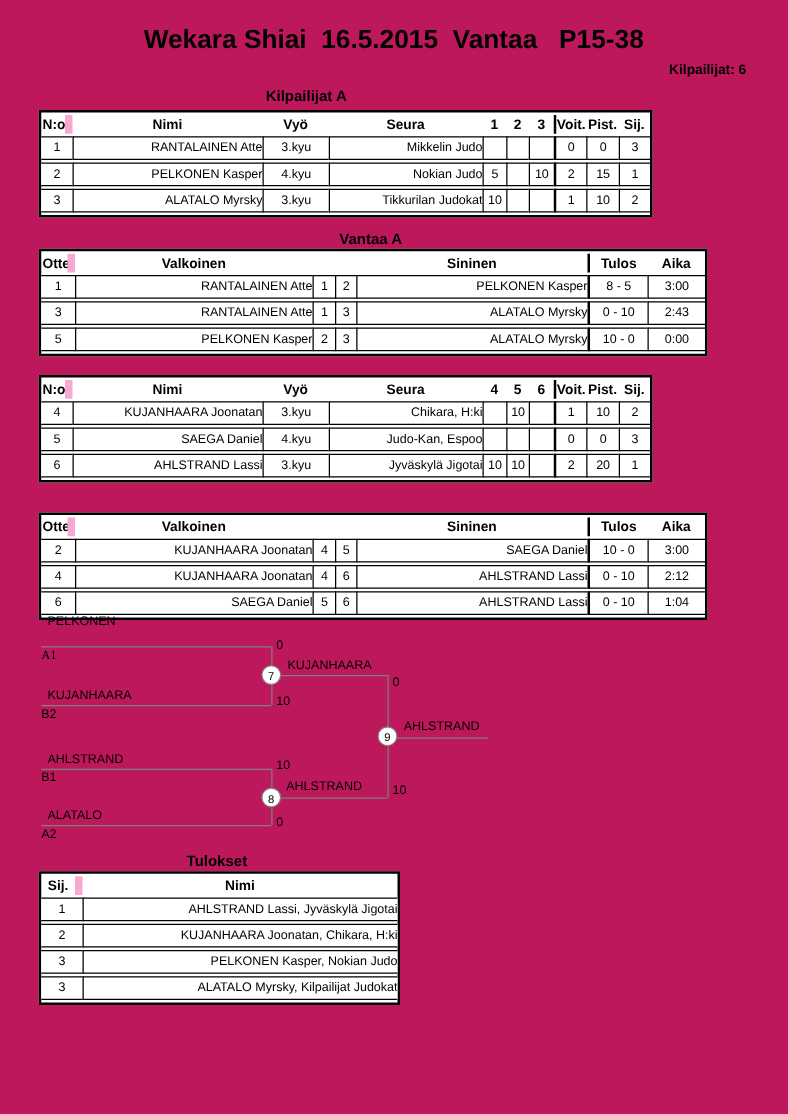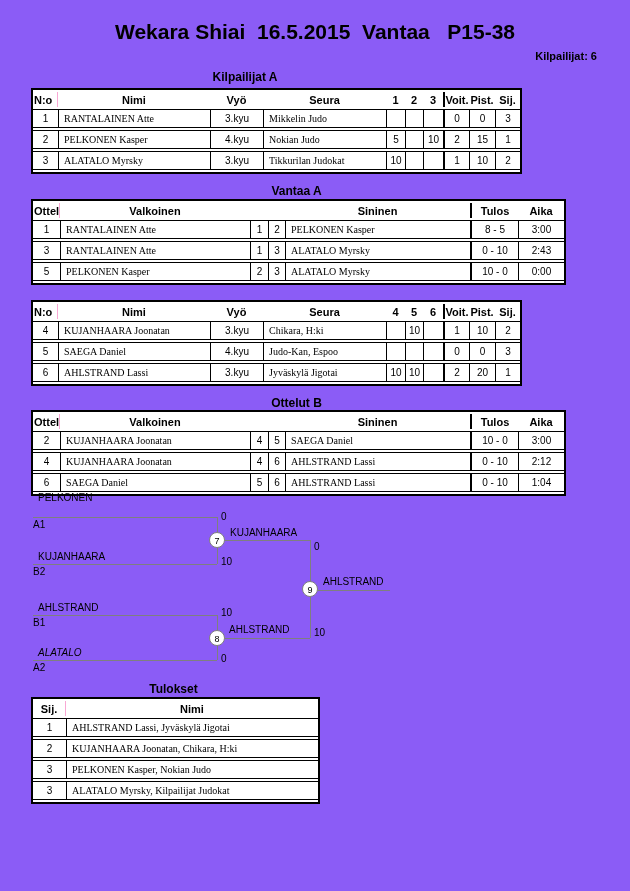--- a/index.html
+++ b/index.html
@@ -1,17 +1,17 @@
 <!DOCTYPE html>
 <html><head>
 <meta charset="utf-8">
 <style>
   html,body{margin:0;padding:0;background:#fff;}
   #page{
-    position:relative;width:630px;height:891px;background:#8b5cf6;
+    position:relative;width:630px;height:891px;background:#be185d;
     font-family:"Liberation Sans",sans-serif;color:#000;overflow:hidden;
   }
   .abs{position:absolute;}
   #title{top:20px;left:0;width:630px;text-align:center;font-weight:bold;font-size:21px;white-space:pre;}
   #comp-count{top:50px;right:33px;font-weight:bold;font-size:11px;}
   .section-heading{font-weight:bold;font-size:12px;text-align:center;}
 
   table.sheet{
     position:absolute;border-collapse:separate;border-spacing:0 2px;
     border:2px solid #000;background:#fff;table-layout:fixed;
@@ -19,24 +19,24 @@
   table.sheet th{
     font-weight:bold;font-size:11px;height:15px;padding:0;text-align:center;
     overflow:hidden;white-space:nowrap;
   }
   table.sheet td{
     font-size:10px;height:17px;line-height:17px;padding:0;text-align:center;
     border-top:1px solid #000;border-bottom:1px solid #000;border-left:1px solid #000;
     overflow:hidden;white-space:nowrap;background:#fff;
   }
   table.sheet td:first-child{border-left:none;}
-  table.sheet td.left{text-align:left;padding-left:5px;font-family:Liberation Serif, serif;}
+  table.sheet td.left{text-align:right;padding-left:5px;}
   table.sheet td.thickleft,table.sheet th.thickleft{border-left:2px solid #000;}
   table.sheet th.lalign{text-align:left;padding-left:1px;}
-  table.sheet th.rborder{border-right:1px solid #f9a8d4;}
+  table.sheet th.rborder{border-right:6px solid #f9a8d4;}
 
   
   .hline{position:absolute;height:1px;background:#7f7f7f;}
   .vline{position:absolute;width:1px;background:#7f7f7f;}
   .bk-label{position:absolute;font-size:10px;line-height:11px;white-space:nowrap;}
   .bk-node{
     position:absolute;width:16px;height:16px;border:1px solid #7f7f7f;border-radius:50%;
     background:#fff;font-size:9px;line-height:16px;text-align:center;box-sizing:border-box;
   }
 </style>
@@ -230,21 +230,20 @@
         <td>10</td>
         <td>10</td>
         <td></td>
         <td class="thickleft">2</td>
         <td>20</td>
         <td>1</td>
       </tr>
     </tbody>
   </table>
 
-  <div class="abs section-heading" style="left:31px;top:396px;width:531px;">Ottelut B</div>
   <table class="sheet" style="left:31px;top:410px;width:531px;">
     <colgroup>
         <col style="width:27px">
         <col style="width:190px">
         <col style="width:18px">
         <col style="width:17px">
         <col style="width:185px">
         <col style="width:48px">
         <col style="width:46px">
       </colgroup>
@@ -302,26 +301,26 @@
     <div class="hline" style="left:217px;top:540px;width:93px;"></div>
     <div class="hline" style="left:217px;top:638px;width:93px;"></div>
     <div class="vline" style="left:310px;top:540px;height:98px;"></div>
     <div class="hline" style="left:310px;top:590px;width:80px;"></div>
 
     <div class="bk-node" style="left:209px;top:532px;">7</div>
     <div class="bk-node" style="left:209px;top:630px;">8</div>
     <div class="bk-node" style="left:302px;top:581px;">9</div>
 
     <div class="bk-label" style="left:38px;top:492px;">PELKONEN</div>
-    <div class="bk-label" style="left:33px;top:519px;">A1</div>
+    <div class="bk-label" style="left:33px;top:519px;font-family:Liberation Serif, serif;">A1</div>
     <div class="bk-label" style="left:38px;top:551px;">KUJANHAARA</div>
     <div class="bk-label" style="left:33px;top:566px;">B2</div>
     <div class="bk-label" style="left:38px;top:602px;">AHLSTRAND</div>
     <div class="bk-label" style="left:33px;top:617px;">B1</div>
-    <div class="bk-label" style="left:38px;top:647px;font-style:italic;">ALATALO</div>
+    <div class="bk-label" style="left:38px;top:647px;">ALATALO</div>
     <div class="bk-label" style="left:33px;top:662px;">A2</div>
 
     <div class="bk-label" style="left:221px;top:511px;">0</div>
     <div class="bk-label" style="left:221px;top:556px;">10</div>
     <div class="bk-label" style="left:221px;top:607px;">10</div>
     <div class="bk-label" style="left:221px;top:653px;">0</div>
 
     <div class="bk-label" style="left:230px;top:527px;">KUJANHAARA</div>
     <div class="bk-label" style="left:314px;top:541px;">0</div>
     <div class="bk-label" style="left:229px;top:624px;">AHLSTRAND</div>

